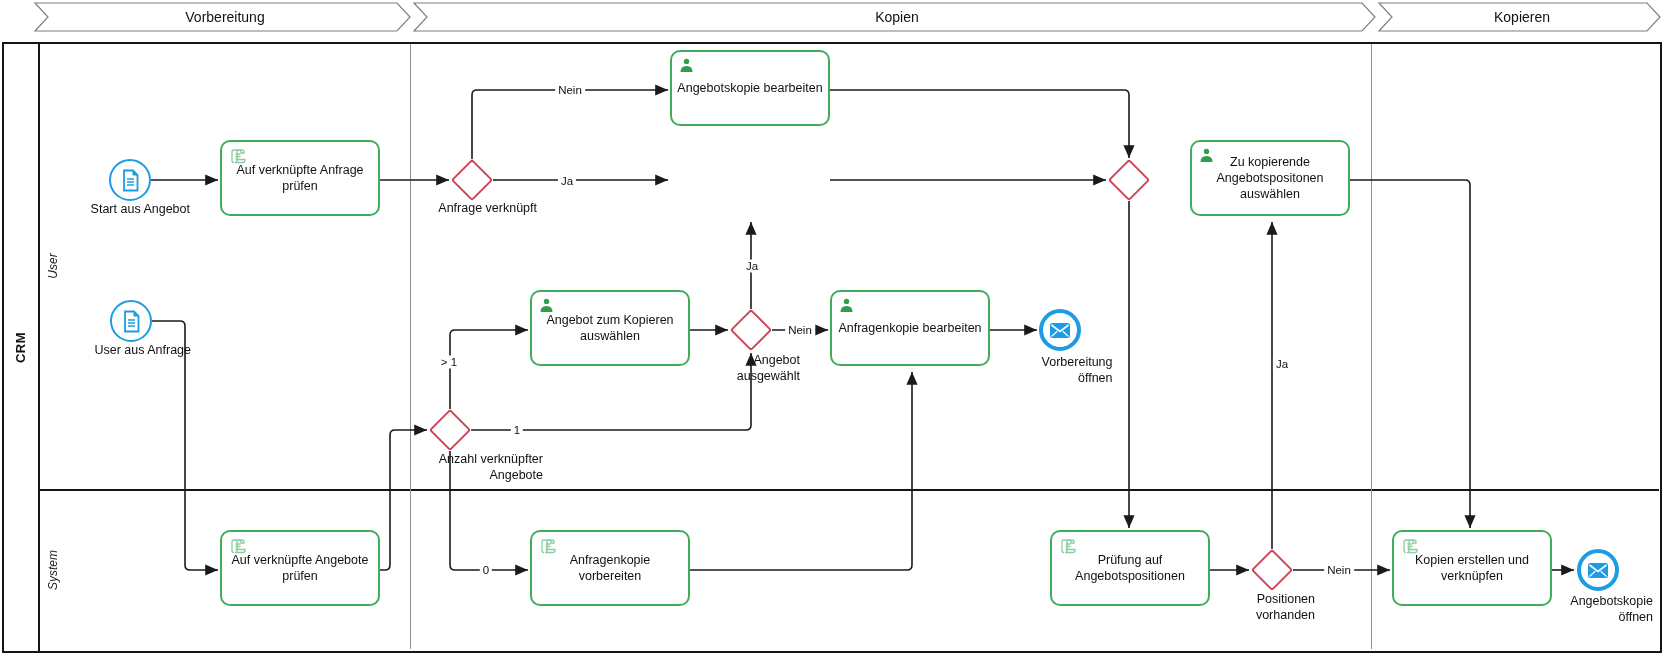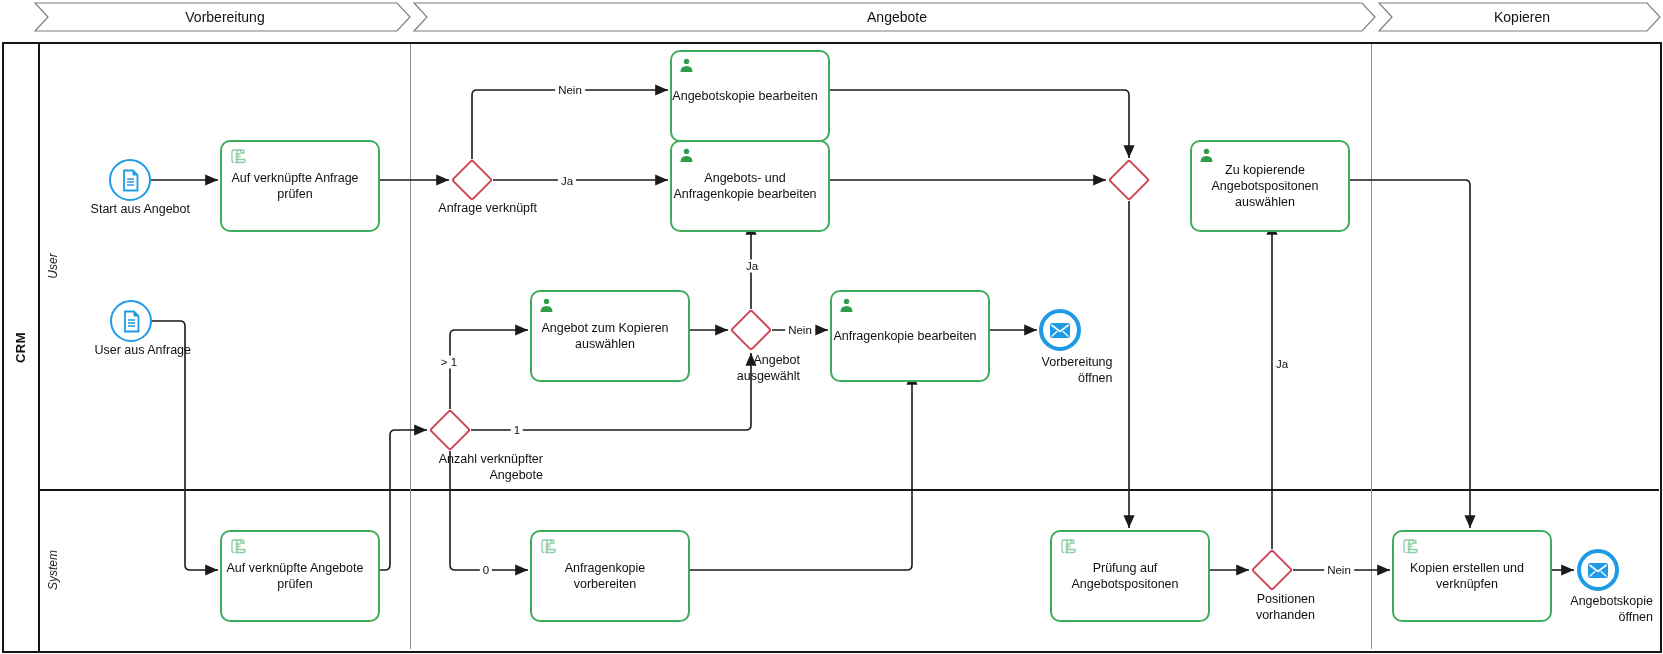--- a/index.html
+++ b/index.html
@@ -13,23 +13,23 @@
   .pool-header-line{position:absolute;left:38px;top:42px;width:2px;height:611px;background:#151515;}
   .lane-divider{position:absolute;left:40px;top:489px;width:1619px;height:2px;background:#151515;}
   .phase-divider{position:absolute;top:44px;width:1px;height:605px;background:#8f8f8f;}
   .vlabel{position:absolute;transform:rotate(-90deg);transform-origin:center;white-space:nowrap;font-size:12px;}
   .pool-name{font-weight:bold;font-size:13px;letter-spacing:.5px;}
   .lane-name{font-style:italic;color:#222;}
   
   .band-label{position:absolute;top:3px;height:28px;line-height:28px;text-align:center;font-size:14px;transform:translateX(-50%);white-space:nowrap;}
   
   .task{
-    position:absolute;width:160px;height:92px;box-sizing:border-box;
+    position:absolute;width:160px;height:76px;box-sizing:border-box;
     border:2px solid #3FAE5C;border-radius:10px;background:#fff;
-    display:flex;align-items:center;justify-content:flex-start;
+    display:flex;align-items:center;justify-content:center;
   }
   .task .tlabel{display:block;width:146px;text-align:center;font-size:12.5px;line-height:1.28;}
   .task .ticon{position:absolute;left:7px;top:6px;}
   .gw{position:absolute;width:30px;height:30px;box-sizing:border-box;border:2.4px solid #CD4555;border-radius:3px;background:#fff;transform:rotate(45deg);}
   .evt{position:absolute;width:42px;height:42px;box-sizing:border-box;border-radius:50%;background:#fff;display:flex;align-items:center;justify-content:center;}
   .evt.start{border:2.5px solid #1D9BE5;}
   .evt.end{border:4.5px solid #1D9BE5;}
   .node-label{position:absolute;transform:translateX(-50%);text-align:right;font-size:12.5px;line-height:1.26;white-space:normal;}
   .edge-label{position:absolute;transform:translate(-50%,-50%);background:#fff;padding:0 3px;font-size:11.5px;line-height:13px;white-space:nowrap;}
 </style>
@@ -37,21 +37,21 @@
 <body>
 
 <div class="canvas">
 
   <svg class="layer" width="1663" height="36">
     <polygon points="35,3 397,3 410,17 397,31 35,31 48,17" fill="#fff" stroke="#7f7f7f" stroke-width="1.2"></polygon>
     <polygon points="414,3 1362,3 1375,17 1362,31 414,31 427,17" fill="#fff" stroke="#7f7f7f" stroke-width="1.2"></polygon>
     <polygon points="1379,3 1647,3 1660,17 1647,31 1379,31 1392,17" fill="#fff" stroke="#7f7f7f" stroke-width="1.2"></polygon>
   </svg>
   <div class="band-label" style="left:225px">Vorbereitung</div>
-  <div class="band-label" style="left:897px">Angebote</div>
+  <div class="band-label" style="left:897px">Kopien</div>
   <div class="band-label" style="left:1522px">Kopieren</div>
 
   <div class="pool"></div>
   <div class="pool-header-line"></div>
   <div class="lane-divider"></div>
   <div class="phase-divider" style="left:410px"></div>
   <div class="phase-divider" style="left:1371px"></div>
   <div class="vlabel pool-name" style="left:-8px;top:340px;width:56px;text-align:center">CRM</div>
   <div class="vlabel lane-name" style="left:25px;top:259px;width:56px;text-align:center">User</div>
   <div class="vlabel lane-name" style="left:25px;top:563px;width:56px;text-align:center">System</div>
@@ -141,27 +141,20 @@
   </div>
 
   <div class="task" style="left:670px;top:50px">
     <svg class="ticon" width="15" height="15" viewBox="0 0 15 15">
       <circle cx="7.5" cy="3.4" r="2.7" fill="#2F9E4A"></circle>
       <path d="M1.5,14 q0,-6 6,-6 q6,0 6,6 z" fill="#2F9E4A"></path>
     </svg>
     <span class="tlabel">Angebotskopie bearbeiten</span>
   </div>
 
-  <div class="task" style="left:670px;top:140px">
-    <svg class="ticon" width="15" height="15" viewBox="0 0 15 15">
-      <circle cx="7.5" cy="3.4" r="2.7" fill="#2F9E4A"></circle>
-      <path d="M1.5,14 q0,-6 6,-6 q6,0 6,6 z" fill="#2F9E4A"></path>
-    </svg>
-    <span class="tlabel">Angebots- und Anfragenkopie bearbeiten</span>
-  </div>
 
   <div class="task" style="left:1190px;top:140px">
     <svg class="ticon" width="15" height="15" viewBox="0 0 15 15">
       <circle cx="7.5" cy="3.4" r="2.7" fill="#2F9E4A"></circle>
       <path d="M1.5,14 q0,-6 6,-6 q6,0 6,6 z" fill="#2F9E4A"></path>
     </svg>
     <span class="tlabel">Zu kopierende Angebotspositonen auswählen</span>
   </div>
 
   <div class="task" style="left:530px;top:290px">
@@ -194,21 +187,21 @@
       <path d="M6.5,6 h5 M6.5,8.5 h5 M6.5,11 h3"></path>
     </svg>
     <span class="tlabel">Anfragenkopie vorbereiten</span>
   </div>
 
   <div class="task" style="left:1050px;top:530px">
     <svg class="ticon" width="17" height="17" viewBox="0 0 17 17" fill="none" stroke="#8CCCA0" stroke-width="1.3">
       <path d="M5,2 h8 q2,0 2,2 v1 h-3 v-1 q0,-2 -2,-2 q-2,0 -2,2 v8.5 q0,2 -2,2 h8 q2,0 2,-2 v-1 h-9 M5,2 q-2,0 -2,2 v8.5 q0,2 2,2"></path>
       <path d="M6.5,6 h5 M6.5,8.5 h5 M6.5,11 h3"></path>
     </svg>
-    <span class="tlabel">Prüfung auf Angebotspositonen</span>
+    <span class="tlabel">Prüfung auf Angebotspositionen</span>
   </div>
 
   <div class="task" style="left:1392px;top:530px">
     <svg class="ticon" width="17" height="17" viewBox="0 0 17 17" fill="none" stroke="#8CCCA0" stroke-width="1.3">
       <path d="M5,2 h8 q2,0 2,2 v1 h-3 v-1 q0,-2 -2,-2 q-2,0 -2,2 v8.5 q0,2 -2,2 h8 q2,0 2,-2 v-1 h-9 M5,2 q-2,0 -2,2 v8.5 q0,2 2,2"></path>
       <path d="M6.5,6 h5 M6.5,8.5 h5 M6.5,11 h3"></path>
     </svg>
     <span class="tlabel">Kopien erstellen und verknüpfen</span>
   </div>
 

